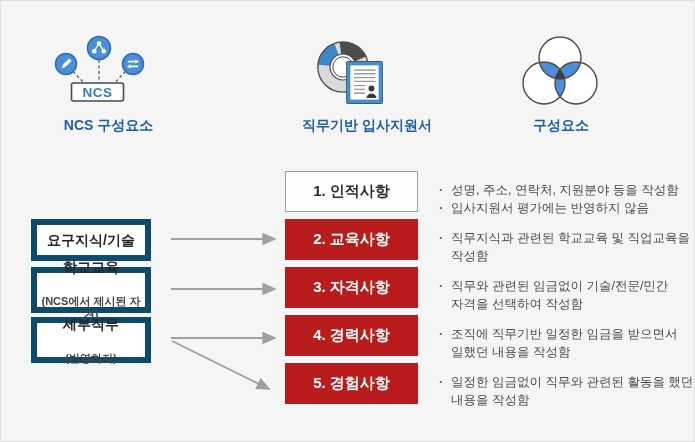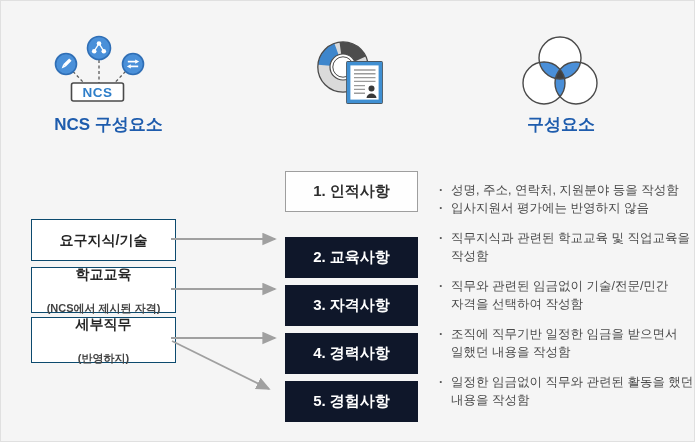--- a/index.html
+++ b/index.html
@@ -6,39 +6,39 @@
   *{box-sizing:border-box;}
   .canvas{
     position:relative;width:695px;height:442px;
     background:#f5f5f5;border:1px solid #e0e0e0;
     font-family:"Liberation Sans","DejaVu Sans",sans-serif;
     overflow:hidden;
   }
   .abs{position:absolute;}
   .htitle{
     position:absolute;top:113px;height:22px;
-    font-size:17px;font-weight:700;color:#1e5cad;
+    font-size:14px;font-weight:700;color:#1e5cad;
     text-align:center;line-height:22px;white-space:nowrap;
   }
   .src-box{
-    position:absolute;left:30px;width:145px;
-    background:#ffffff;border:1px solid #0c4a6e;
+    position:absolute;left:30px;width:120px;
+    background:#ffffff;border:6px solid #0c4a6e;
     display:flex;flex-direction:column;align-items:center;justify-content:center;
     text-align:center;
   }
   .src-title{font-size:14px;font-weight:700;color:#262626;line-height:17px;}
   .src-sub{font-size:11px;font-weight:600;color:#444444;line-height:14px;margin-top:18px;}
   .step-row{position:absolute;left:0;right:0;height:41px;}
   .step-box{
     position:absolute;left:284px;top:0;width:133px;height:41px;
     display:flex;align-items:center;justify-content:center;
     font-size:15px;font-weight:700;
   }
   .step-box.outline{background:#fefefe;border:1px solid #9e9e9e;color:#2e2e2e;}
-  .step-box.filled{background:#0f172a;color:#ffffff;margin-top:18px;}
+  .step-box.filled{background:#b91c1c;color:#ffffff;}
   .bullets{
     position:absolute;left:437px;top:50%;transform:translateY(-50%);
     width:256px;
     margin-top:7px;
   }
   .bullet{
     position:relative;padding-left:13px;
     font-size:12.5px;line-height:18.5px;color:#4a4a4a;
     word-break:keep-all;
   }
@@ -126,20 +126,21 @@
         <g clip-path="url(#vB)">
           <circle cx="55" cy="48" r="21" fill="#3f3f3f"></circle>
         </g>
       </g>
     <circle cx="39" cy="23" r="21" fill="none" stroke="#4a4a4a" stroke-width="1.4"></circle>
     <circle cx="23" cy="48" r="21" fill="none" stroke="#4a4a4a" stroke-width="1.4"></circle>
     <circle cx="55" cy="48" r="21" fill="none" stroke="#4a4a4a" stroke-width="1.4"></circle>
   </svg>
 
   <div class="htitle" style="left:25px;width:165px;">NCS 구성요소</div>
+  <div class="htitle" style="left:276px;width:180px;">직무기반 입사지원서</div>
   <div class="htitle" style="left:480px;width:160px;">구성요소</div>
 
   <div class="src-box" style="top:218px;height:42px;">
     <div class="src-title">요구지식/기술</div>
   </div>
   <div class="src-box" style="top:266px;height:46px;">
     <div class="src-title">학교교육</div>
     <div class="src-sub">(NCS에서 제시된 자격)</div>
   </div>
   <div class="src-box" style="top:316px;height:46px;">

